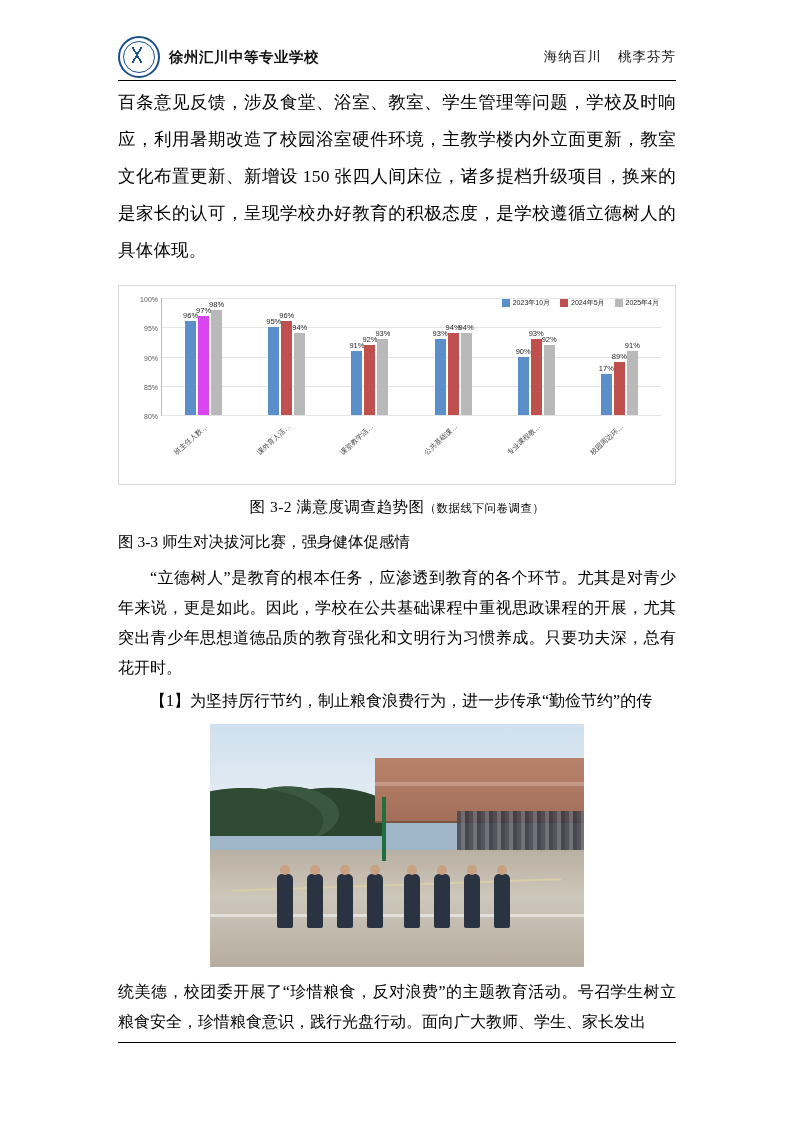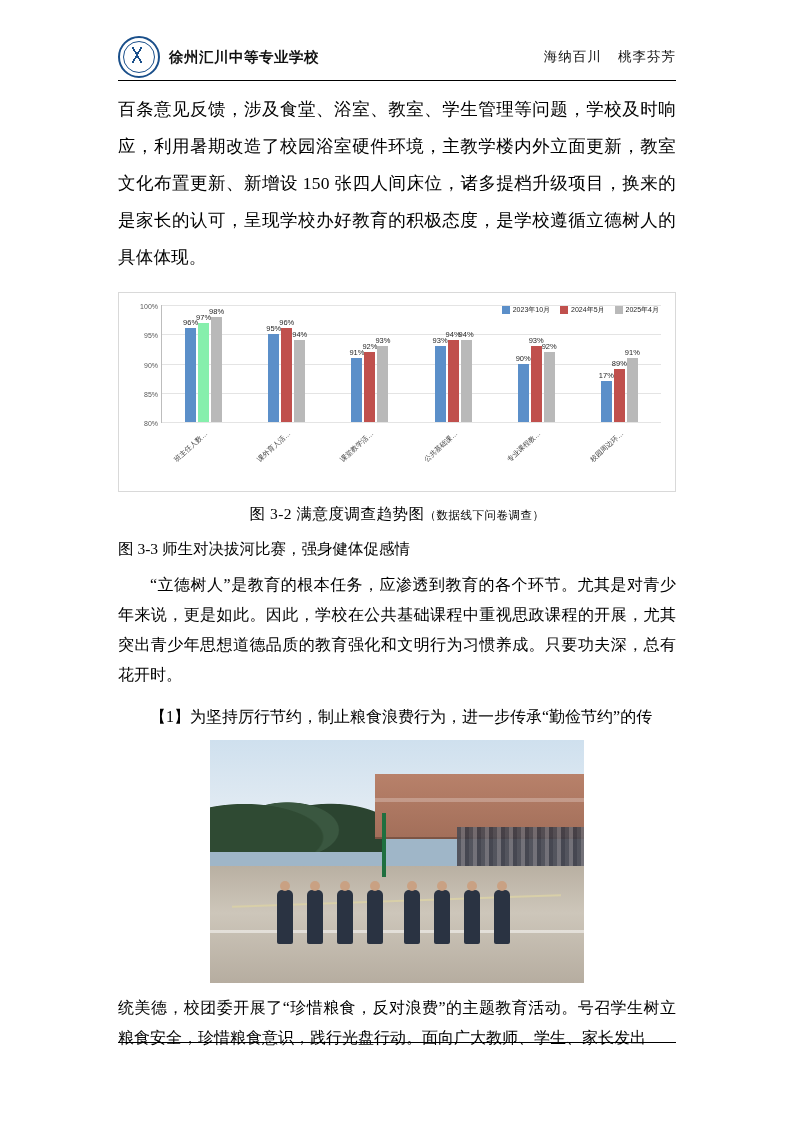--- a/index.html
+++ b/index.html
@@ -86,21 +86,21 @@
     left: 118px;
     top: 80px;
     width: 558px;
     border-top: 1px solid #000;
   }
 
   
   .content {
     position: absolute;
     left: 118px;
-    top: 91px;
+    top: 84px;
     width: 558px;
   }
   p.body {
     margin: 0;
     font-size: 17.5px;
     line-height: 37px;
     text-align: justify;
     text-justify: inter-ideograph;
     letter-spacing: 0.2px;
   }
@@ -243,21 +243,21 @@
     letter-spacing: 0.5px;
   }
   p.kt {
     margin: 0;
     font-size: 16px;
     line-height: 30px;
     text-align: justify;
     text-justify: inter-ideograph;
   }
   p.kt.first { margin-top: 10px; }
-  p.kt.second { margin-top: 12px; font-family: Liberation Serif, serif; }
+  p.kt.second { margin-top: 3px; font-family: Liberation Serif, serif; }
 
   .photo {
     margin: 8px auto 0;
     width: 374px;
     height: 243px;
     position: relative;
     overflow: hidden;
     background: #9fb6c8;
   }
   
@@ -403,21 +403,21 @@
           <div class="gridline" style="top:100%">
               <span class="ytick">80%</span>
             </div>
 
           <div class="groups">
 
             <div class="group">
               <div class="bar" style="background:#5b8fc9;height:80%">
                 <span class="val">96%</span>
               </div>
-              <div class="bar" style="background:#86efac;height:85%">
+              <div class="bar" style="background:#d946ef;height:85%">
                 <span class="val">97%</span>
               </div>
               <div class="bar" style="background:#b9b9b9;height:90%">
                 <span class="val">98%</span>
               </div>
             </div>
 
             <div class="group">
               <div class="bar" style="background:#5b8fc9;height:75%">
                 <span class="val">95%</span>

